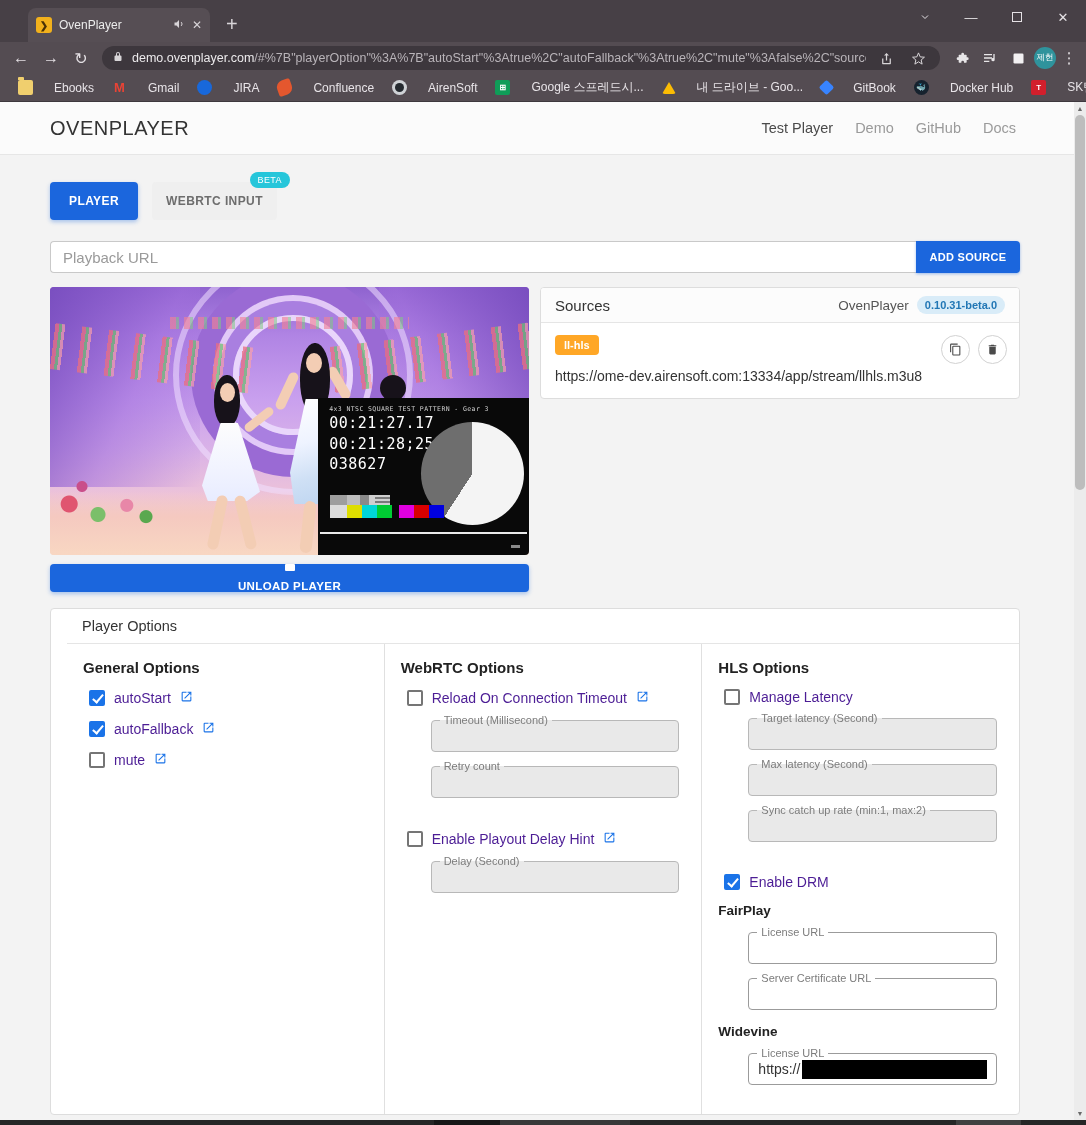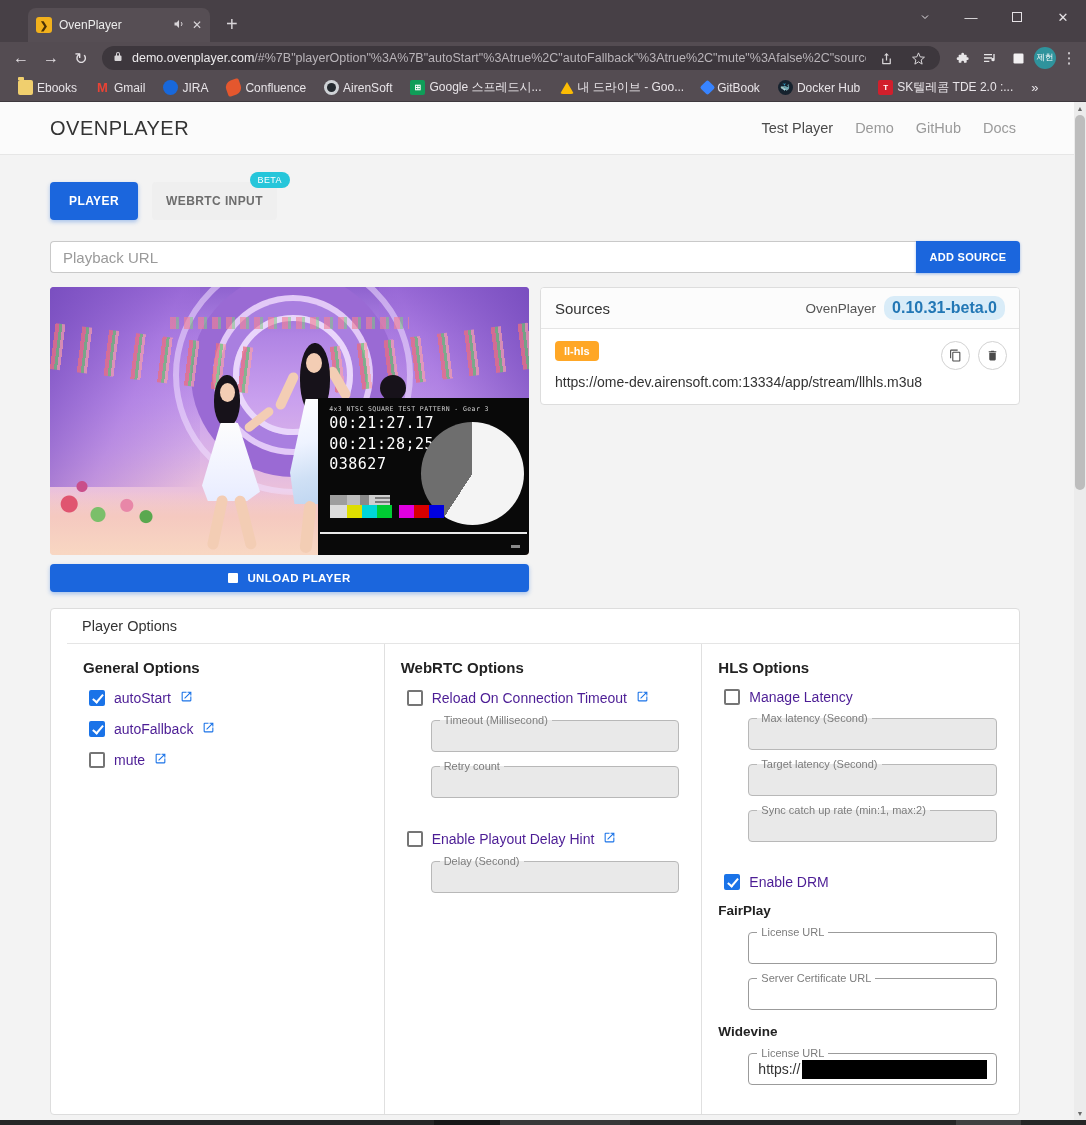--- a/index.html
+++ b/index.html
@@ -27,21 +27,21 @@
              display:flex; align-items:center; padding:0 10px; gap:8px; min-width:0; }
   .url-text { flex:1; font-size:12.5px; color:#b9b4b9; white-space:nowrap; overflow:hidden; min-width:0; }
   .url-domain { color:#eceaec; }
   .ext-icon { width:24px; height:24px; display:flex; align-items:center; justify-content:center; flex:none; }
   .avatar { width:22px; height:22px; border-radius:50%; background:#2f939c; color:#fff; font-size:8.5px;
             display:flex; align-items:center; justify-content:center; flex:none; }
   .kebab { color:#e3dfe3; font-size:15px; width:18px; text-align:center; }
 
   .bookmarks { height:28px; background:#544c52; display:flex; align-items:center; padding:0 10px; gap:2px;
                border-bottom:1px solid #3e383e; }
-  .bm { display:flex; align-items:center; gap:4px; padding:3px 8px; border-radius:6px; color:#e8e4e8; font-size:12px; white-space:nowrap;justify-content:space-between; }
+  .bm { display:flex; align-items:center; gap:21px; padding:3px 8px; border-radius:6px; color:#e8e4e8; font-size:12px; white-space:nowrap;justify-content:space-between; }
   .bi { width:15px; height:15px; flex:none; display:flex; align-items:center; justify-content:center; font-size:10px; font-weight:bold; border-radius:3px; }
   .bi-folder { background:#f0cf6e; border-radius:2px; position:relative; }
   .bi-folder::before { content:""; position:absolute; top:-3px; left:0; width:6px; height:3px; background:#f0cf6e; border-radius:1px 1px 0 0; }
   .bi-gmail { color:#ea4335; background:transparent; font-size:13px; }
   .bi-jira { background:#1868db; border-radius:50%; }
   .bi-confluence { background:#e4572e; border-radius:7px 2px 7px 2px; transform:rotate(-20deg); }
   .bi-github { background:#cfd2d6; border-radius:50%; position:relative; }
   .bi-github::before { content:""; position:absolute; inset:3px; background:#24292f; border-radius:50%; }
   .bi-sheets { background:#0f9d58; border-radius:2px; color:#fff; font-size:8px; }
   .bi-drive { width:0; height:0; border-left:7px solid transparent; border-right:7px solid transparent; border-bottom:12px solid #fbbc04; position:relative; background:none; }
@@ -142,31 +142,31 @@
   .bar-cell { height:100%; }
   .tp-rule { position:absolute; left:2px; right:2px; bottom:21px; height:2px; background:#eaeaea; }
   .tp-mark { position:absolute; right:9px; bottom:7px; width:9px; height:3px; background:#8a8a8a; }
 
   
   .sources { flex:1; margin-left:11px; background:#fff; border:1px solid #ddd; border-radius:4px; overflow:hidden; }
   .sources-head { display:flex; align-items:center; padding:8px 14px; border-bottom:1px solid #e5e5e5; background:#fcfcfc; }
   .sources-title { font-size:15px; color:#333; }
   .sources-right { margin-left:auto; display:flex; align-items:center; gap:8px; }
   .engine-name { font-size:13.5px; color:#555; }
-  .version-badge { background:#d9ecf8; color:#2277b5; font-size:16px; font-weight:bold; padding:3px 8px; border-radius:10px; }
+  .version-badge { background:#d9ecf8; color:#2277b5; font-size:11px; font-weight:bold; padding:3px 8px; border-radius:10px; }
   .source-item { padding:12px 14px 14px; position:relative; }
   .proto-badge { display:inline-block; background:#ffa726; color:#fff; font-size:11px; font-weight:bold; padding:4px 9px; border-radius:4px; }
   .source-url { margin-top:13px; font-size:14px; color:#333; }
   .item-actions { position:absolute; right:12px; top:12px; display:flex; gap:8px; }
   .icon-btn { width:29px; height:29px; border-radius:50%; border:1px solid #d2d2d2; background:#fff;
               display:flex; align-items:center; justify-content:center; }
 
   .btn-unload { width:479px; height:28px; margin-top:9px; background:#1b66dd; border:none; border-radius:4px;
                 color:#fff; font-size:11.5px; font-weight:bold; letter-spacing:0.4px;
-                display:flex; align-items:center; justify-content:center; gap:9px; box-shadow:0 2px 4px rgba(27,102,221,.35); }
+                display:flex; align-items:center; justify-content:center; gap:9px; box-shadow:0 2px 4px rgba(27,102,221,.35);flex-direction:column; }
   .stop-ic { width:10px; height:10px; background:#fff; border-radius:1px; }
 
   
   .panel { background:#fff; border:1px solid #ddd; border-radius:4px; margin-top:16px;padding-left:16px; }
   .panel-head { padding:9px 15px; border-bottom:1px solid #e5e5e5; font-size:14.5px; color:#333; font-weight:500; }
   .cols { display:flex; min-height:428px; }
   .col { flex:1; padding:15px 16px; }
   .col + .col { border-left:1px solid #e0e0e0; }
   .col h3 { font-size:15px; color:#222; font-weight:bold; margin-bottom:13px; }
   .chk-row { display:flex; align-items:center; gap:9px; margin:0 0 13px 6px; }
@@ -488,25 +488,25 @@
           </div>
         </div>
 
         <div class="col">
           <h3>HLS Options</h3>
           <div class="chk-row">
             <span class="chk"></span>
             <span class="chk-label">Manage Latency</span>
           </div>
           <div class="field disabled">
+            <span class="field-label">Target latency (Second)</span>
+            <span class="field-value"></span>
+          </div>
+          <div class="field disabled">
             <span class="field-label">Max latency (Second)</span>
-            <span class="field-value"></span>
-          </div>
-          <div class="field disabled">
-            <span class="field-label">Target latency (Second)</span>
             <span class="field-value"></span>
           </div>
           <div class="field disabled">
             <span class="field-label">Sync catch up rate (min:1, max:2)</span>
             <span class="field-value"></span>
           </div>
           <div class="gap"></div>
           <div class="chk-row">
             <span class="chk checked"></span>
             <span class="chk-label">Enable DRM</span>

